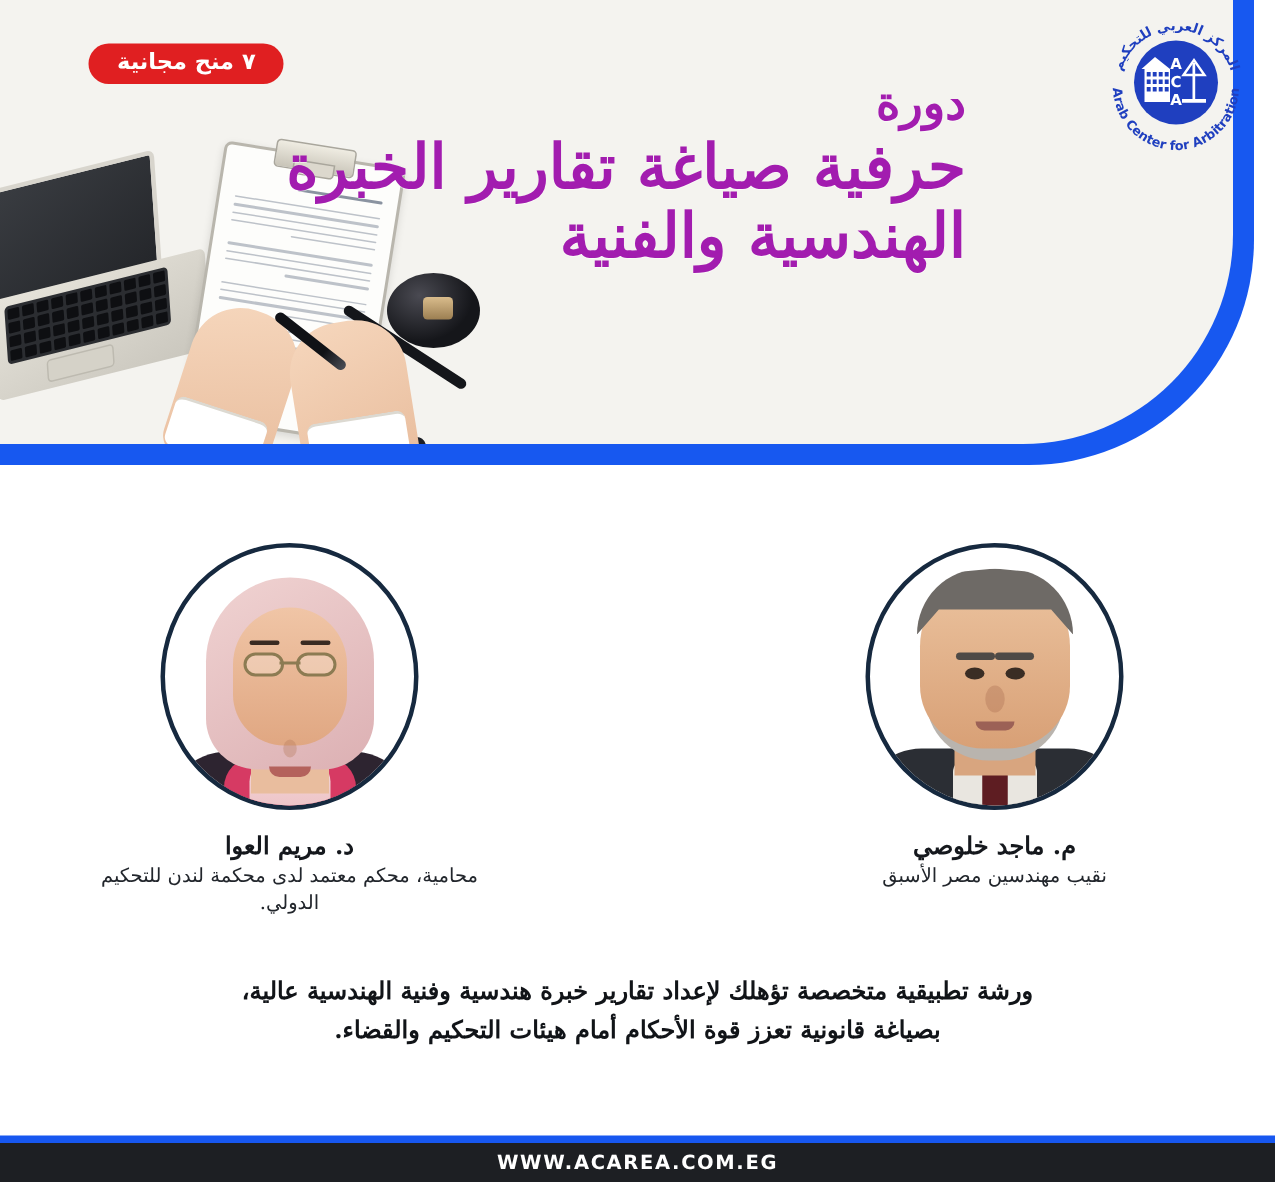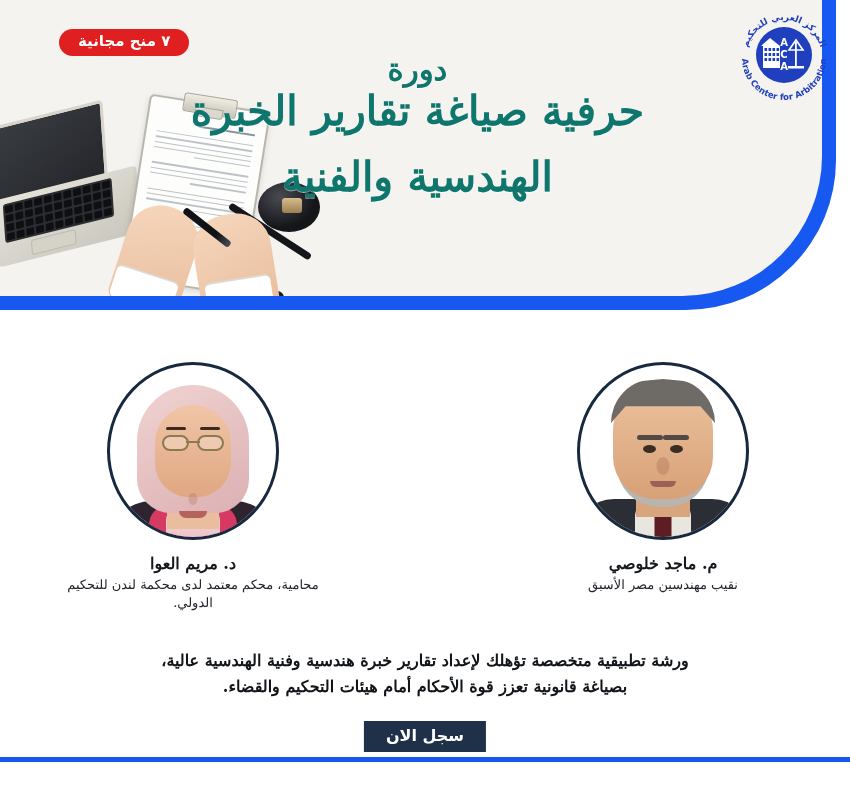--- a/index.html
+++ b/index.html
@@ -202,30 +202,30 @@
     font-weight: 700;
     line-height: 1;
     white-space: nowrap;
   }
 
   
   .title-block {
     position: absolute;
     right: 178px;
     top: 52px;
-    text-align: center;
-    color: #0f766e;
+    text-align: right;
+    color: #a21caf;
     font-family: "DejaVu Serif", serif;
     font-weight: 700;
     line-height: 1.12;
     text-shadow: 0 1px 0 rgba(255,255,255,.5);
   }
   .title-line1 { font-size: 31px; margin-bottom: 2px; }
   .title-line2 { font-size: 41px; letter-spacing: -0.5px; }
-  .title-line3 { font-size: 41px; letter-spacing: -0.5px; margin-top: 20px; }
+  .title-line3 { font-size: 41px; letter-spacing: -0.5px; }
 
   
   .logo {
     position: absolute;
     right: 14px;
     top: 6px;
     width: 104px;
     height: 98px;
   }
 
@@ -543,17 +543,19 @@
       <div class="speaker-name">م. ماجد خلوصي</div>
       <div class="speaker-role">نقيب مهندسين مصر الأسبق</div>
     </div>
   </div>
 
   <div class="description">
     <div>ورشة تطبيقية متخصصة تؤهلك لإعداد تقارير خبرة هندسية وفنية الهندسية عالية،</div>
     <div>بصياغة قانونية تعزز قوة الأحكام أمام هيئات التحكيم والقضاء.</div>
   </div>
 
-  <button class="cta">سجل الان</button>
 
   <div class="footer-strip"></div>
+  <div class="footer-bar">
+    <span class="footer-url">WWW.ACAREA.COM.EG</span>
+  </div>
 
 </div>
 
 </body></html>

